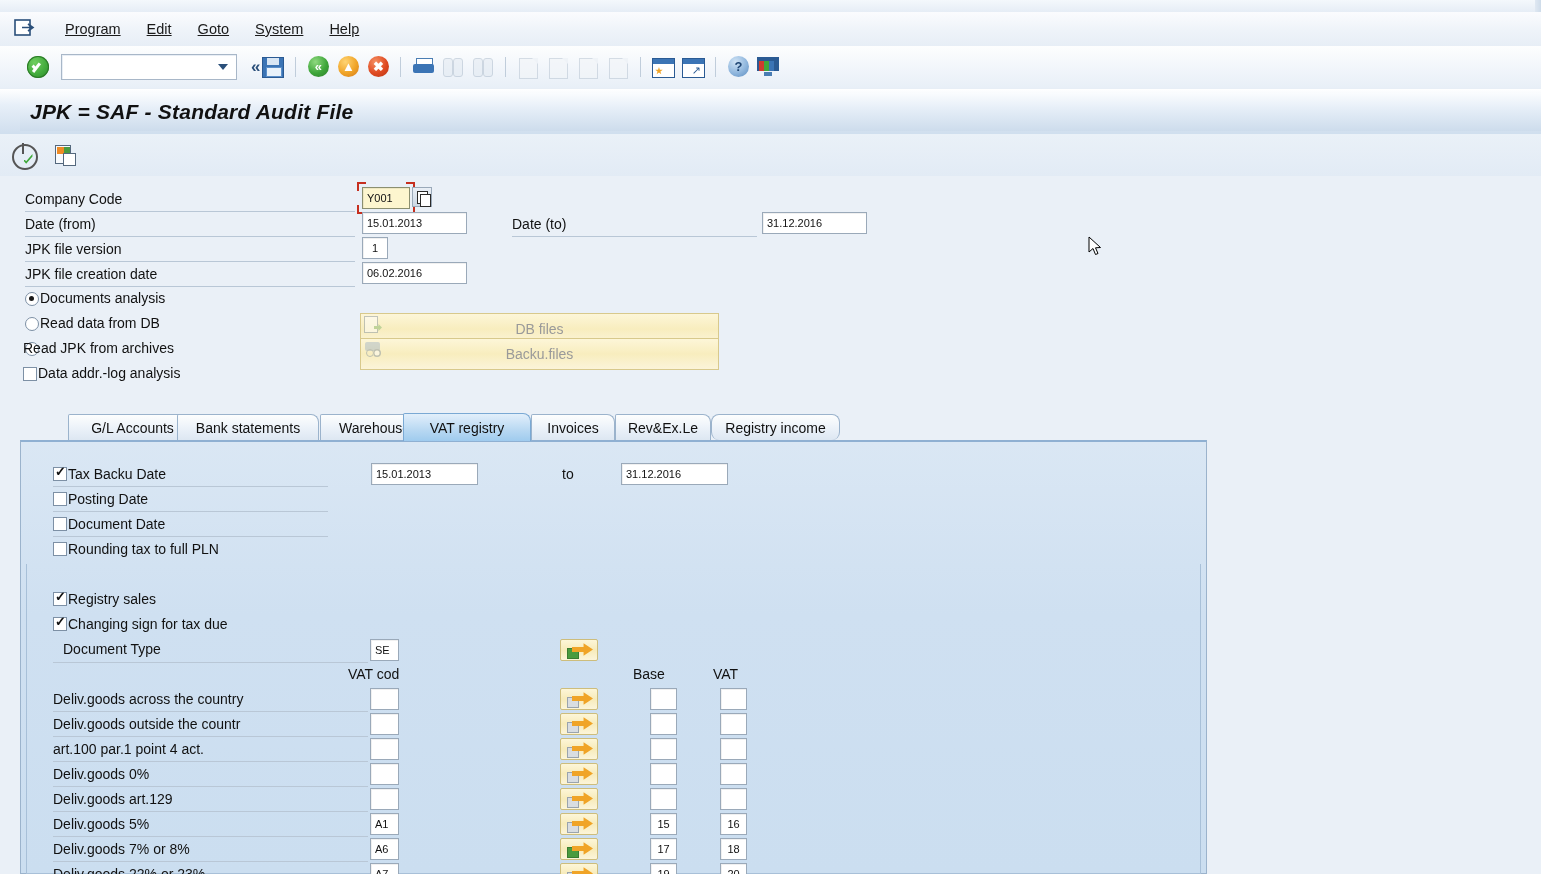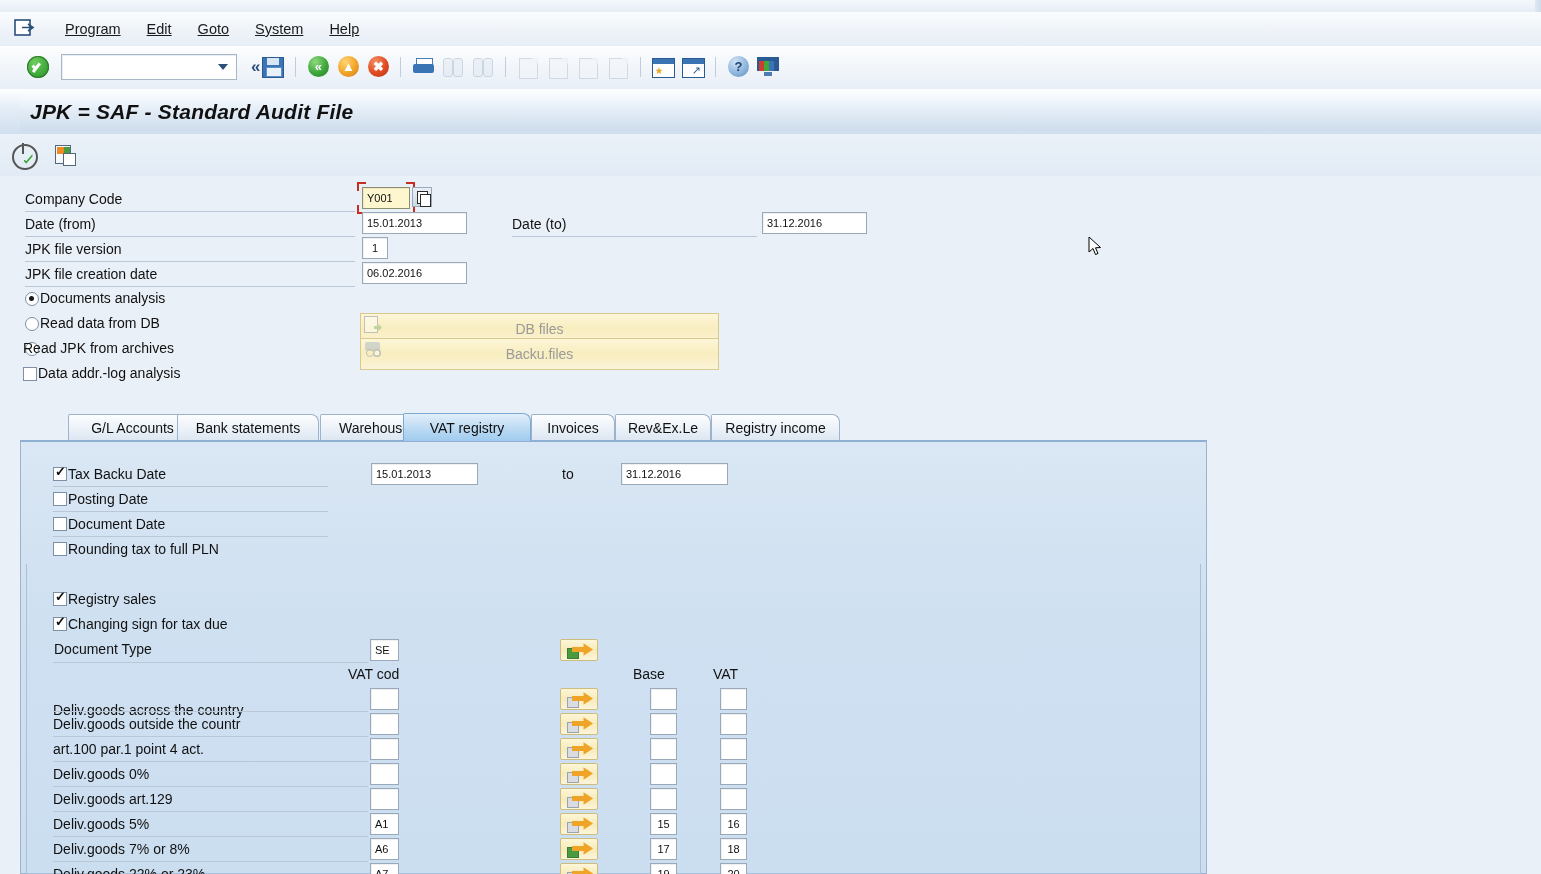--- a/index.html
+++ b/index.html
@@ -475,21 +475,21 @@
     </div>
     <div class="tab active" style="left:377px; width:128px;">
       <span class="tablabel">VAT registry</span>
     </div>
     <div class="tab" style="left:505px; width:84px;">
       <span class="tablabel">Invoices</span>
     </div>
     <div class="tab" style="left:589px; width:96px;">
       <span class="tablabel">Rev&amp;Ex.Le</span>
     </div>
-    <div class="tab" style="left:685px; width:129px;">
+    <div class="tab" style="left:685px; width:129px;border-radius:8px;">
       <span class="tablabel">Registry income</span>
     </div>
   </div>
 
   <div class="tabpanel"></div>
 
   <div class="chk on" style="left:53px; top:467px;"></div>
   <div class="row-label" style="left:68px; top:466px;">Tax Backu Date</div>
   <div class="underline" style="left:53px; top:486px; width:275px;"></div>
   <div class="inp ftext" style="left:371px; top:463px; width:107px; height:22px;">15.01.2013</div>
@@ -508,33 +508,33 @@
   <div class="row-label" style="left:68px; top:541px;">Rounding tax to full PLN</div>
 
   <div class="groupbox"></div>
 
   <div class="chk on" style="left:53px; top:592px;"></div>
   <div class="row-label" style="left:68px; top:591px;">Registry sales</div>
 
   <div class="chk on" style="left:53px; top:617px;"></div>
   <div class="row-label" style="left:68px; top:616px;">Changing sign for tax due</div>
 
-  <div class="row-label" style="left:54px; top:641px;">Document Type</div>
+  <div class="row-label" style="left:63px; top:641px;">Document Type</div>
   <div class="underline" style="left:53px; top:662px; width:315px;"></div>
   <div class="inp ftext" style="left:370px; top:639px; width:29px; height:22px;">SE</div>
   <div class="arrbtn solid" style="left:560px; top:639px;">
     <span class="sq"></span>
       <span class="ar"></span>
   </div>
 
   <div class="colhdr" style="left:348px; top:666px;">VAT cod</div>
   <div class="colhdr" style="left:633px; top:666px;">Base</div>
   <div class="colhdr" style="left:713px; top:666px;">VAT</div>
 
-  <div class="row-label" style="left:53px; top:691px;margin-top:11px;">Deliv.goods across the country</div>
+  <div class="row-label" style="left:53px; top:691px;">Deliv.goods across the country</div>
   <div class="underline" style="left:53px; top:711px; width:315px;"></div>
   <div class="inp ftext" style="left:370px; top:688px; width:29px; height:22px;"></div>
   <div class="arrbtn" style="left:560px; top:688px;">
       <span class="sq"></span>
       <span class="ar"></span>
     </div>
   <div class="inp ftext" style="left:650px; top:688px; width:27px; height:22px; justify-content:center; padding-left:0;"></div>
   <div class="inp ftext" style="left:720px; top:688px; width:27px; height:22px; justify-content:center; padding-left:0;"></div>
 
   <div class="row-label" style="left:53px; top:716px;">Deliv.goods outside the countr</div>

